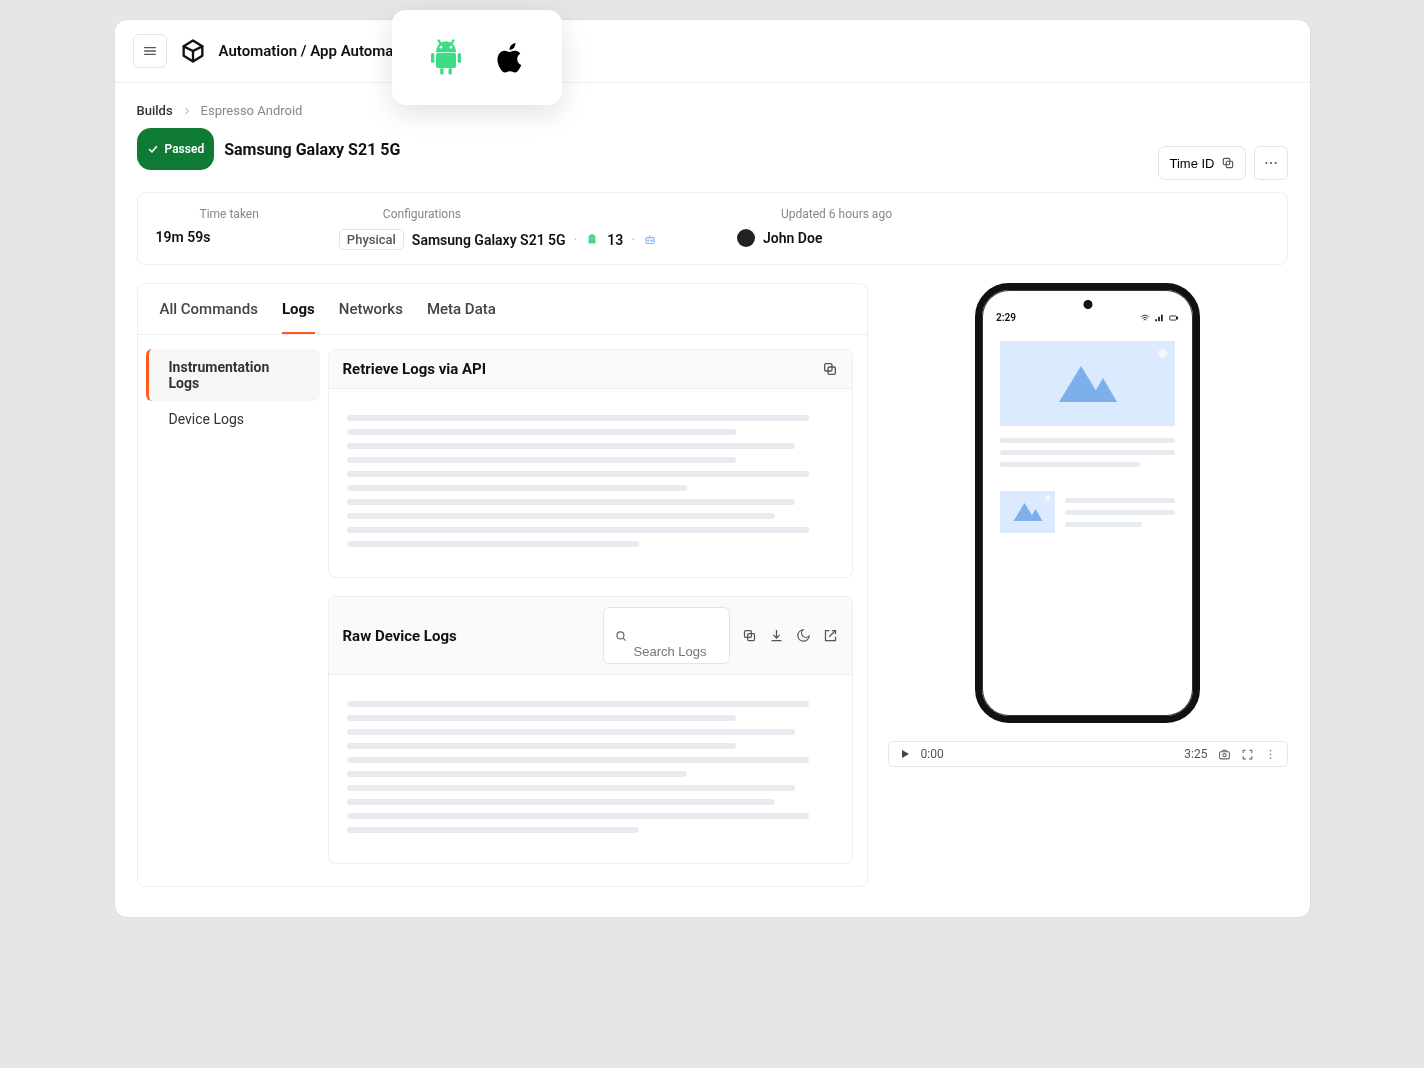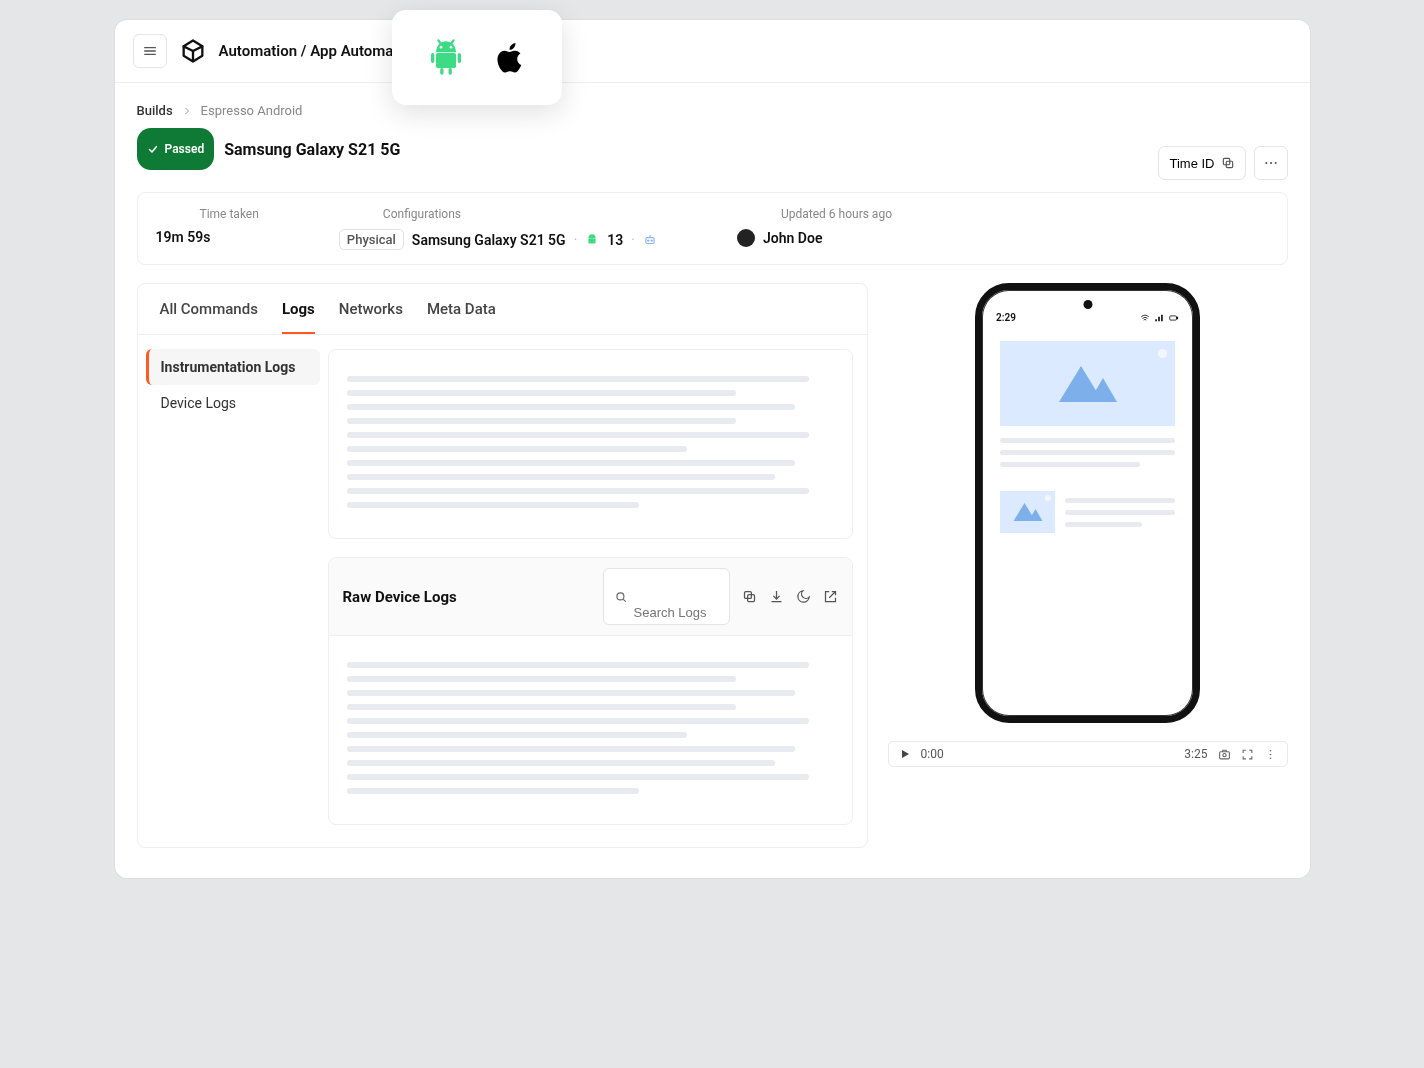--- a/index.html
+++ b/index.html
@@ -83,21 +83,21 @@
   .tabs-panel { border:1px solid #eceef0; border-radius:8px; overflow:hidden; }
   .tabs-row { display:flex; gap:24px; padding: 16px 22px 0; border-bottom:1px solid #eceef0; }
   .tab {
     padding-bottom:14px; font-size:15px; color:#444; cursor:pointer; font-weight:500;
     border-bottom:2px solid transparent;
   }
   .tab.active { font-weight:700; color:#111; border-bottom-color:#ff5a1f; }
   .tabs-body { display:grid; grid-template-columns: 190px 1fr; }
   .side-list { padding: 14px 8px; }
   .side-item {
-    padding:10px 12px; border-radius:6px; cursor:pointer; font-size:14px;
+    padding:10px 20px; border-radius:6px; cursor:pointer; font-size:14px;
     border-left:3px solid transparent; color:#333;
   }
   .side-item.active { background:#f6f6f7; font-weight:700; border-left-color:#ff5a1f; }
   .log-cards { padding: 14px 14px 22px 0; display:flex; flex-direction:column; gap:18px; }
   .log-card { border:1px solid #eceef0; border-radius:8px; overflow:hidden; }
   .log-card-head {
     background:#fafafa; border-bottom:1px solid #eceef0;
     padding:10px 14px; display:flex; align-items:center; justify-content:space-between;
   }
   .log-title { font-size:15px; font-weight:700; }
@@ -287,20 +287,31 @@
         <div class="tab">Meta Data</div>
       </div>
       <div class="tabs-body">
         <div class="side-list">
           <div class="side-item active">Instrumentation Logs</div>
           <div class="side-item">Device Logs</div>
         </div>
         <div class="log-cards">
 
           <div class="log-card">
+            <div class="log-card-head">
+              <div class="log-title">Retrieve Logs via API</div>
+              <div class="log-head-actions">
+                <span>
+                  <svg width="16" height="16" viewBox="0 0 24 24" fill="none" stroke="#555" stroke-width="2">
+                      <rect x="9" y="9" width="11" height="11" rx="2"></rect>
+                      <rect x="4" y="4" width="11" height="11" rx="2"></rect>
+                    </svg>
+                </span>
+              </div>
+            </div>
             <div class="skeleton-body">
               <div class="sk-line w95"></div>
                 <div class="sk-line w80"></div>
               <div class="sk-line w92"></div>
                 <div class="sk-line w80"></div>
               <div class="sk-line w95"></div>
                 <div class="sk-line w70"></div>
               <div class="sk-line w92"></div>
                 <div class="sk-line w88"></div>
               <div class="sk-line w95"></div>

